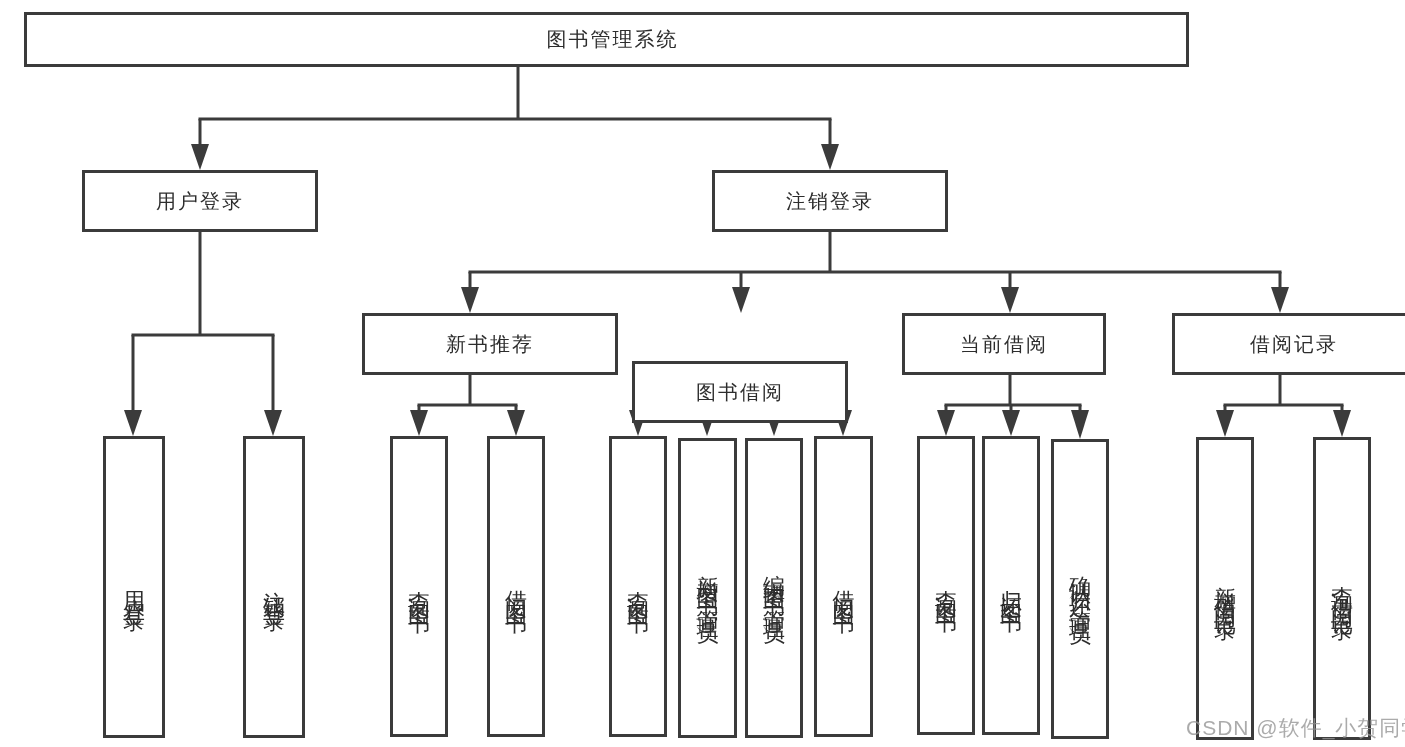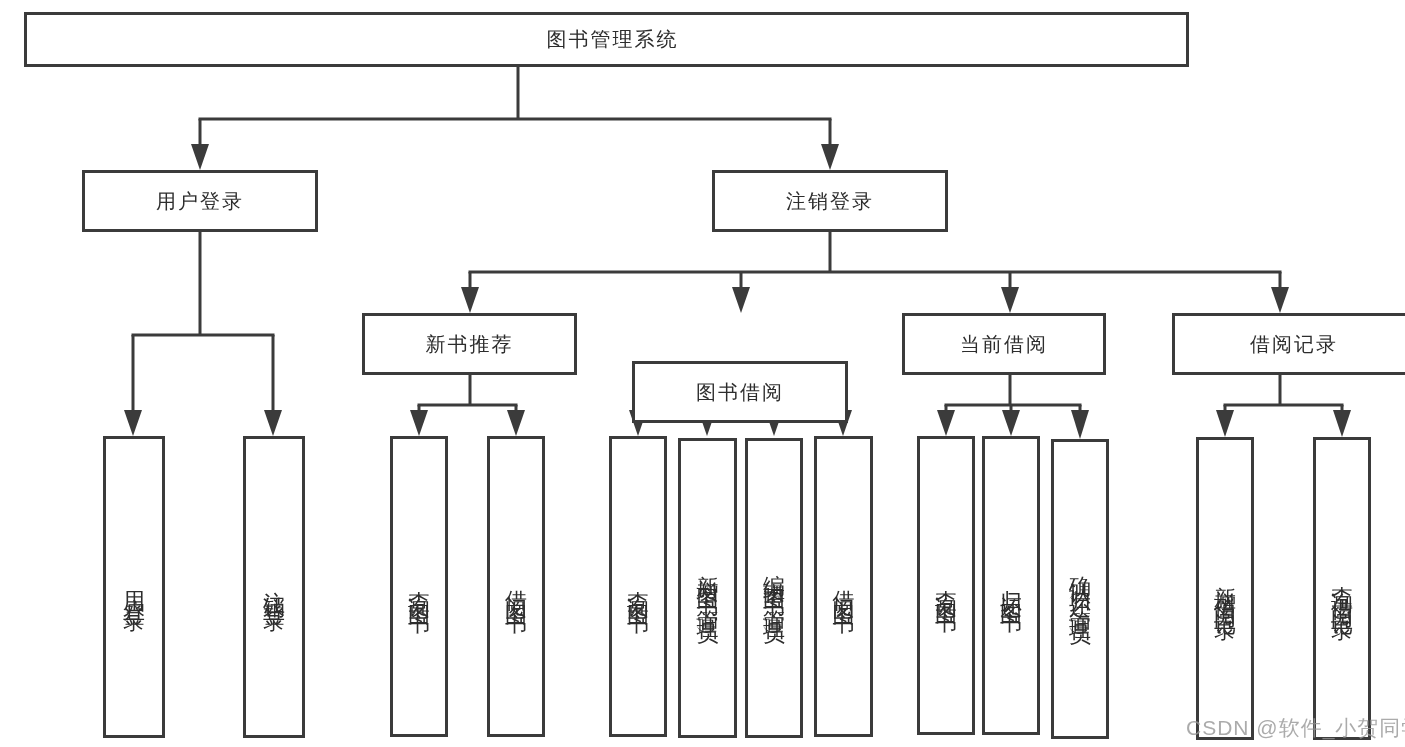--- a/index.html
+++ b/index.html
@@ -130,21 +130,21 @@
         <polygon points="1333,410 1351,410 1342,437" stroke="none"></polygon>
       </g>
     </g>
   </svg>
 
   <div class="node h" style="left:24px; top:12px; width:1165px; height:55px;padding-left:12px;">图书管理系统</div>
 
   <div class="node h" style="left:82px; top:170px; width:236px; height:62px;">用户登录</div>
   <div class="node h" style="left:712px; top:170px; width:236px; height:62px;">注销登录</div>
 
-  <div class="node h" style="left:362px; top:313px; width:215px; height:62px;text-align:right;">新书推荐</div>
+  <div class="node h" style="left:362px; top:313px; width:256px; height:62px;text-align:right;">新书推荐</div>
   <div class="node h" style="left:632px; top:313px; width:216px; height:62px;margin-top:48px;">图书借阅</div>
   <div class="node h" style="left:902px; top:313px; width:204px; height:62px;">当前借阅</div>
   <div class="node h" style="left:1172px; top:313px; width:244px; height:62px;">借阅记录</div>
 
   <div class="node v" style="left:103px; top:436px; width:62px; height:302px;">用户登录</div>
   <div class="node v" style="left:243px; top:436px; width:62px; height:302px;">注销登录</div>
 
   <div class="node v" style="left:390px; top:436px; width:58px; height:301px;">查询图书</div>
   <div class="node v" style="left:487px; top:436px; width:58px; height:301px;">借阅图书</div>
 

